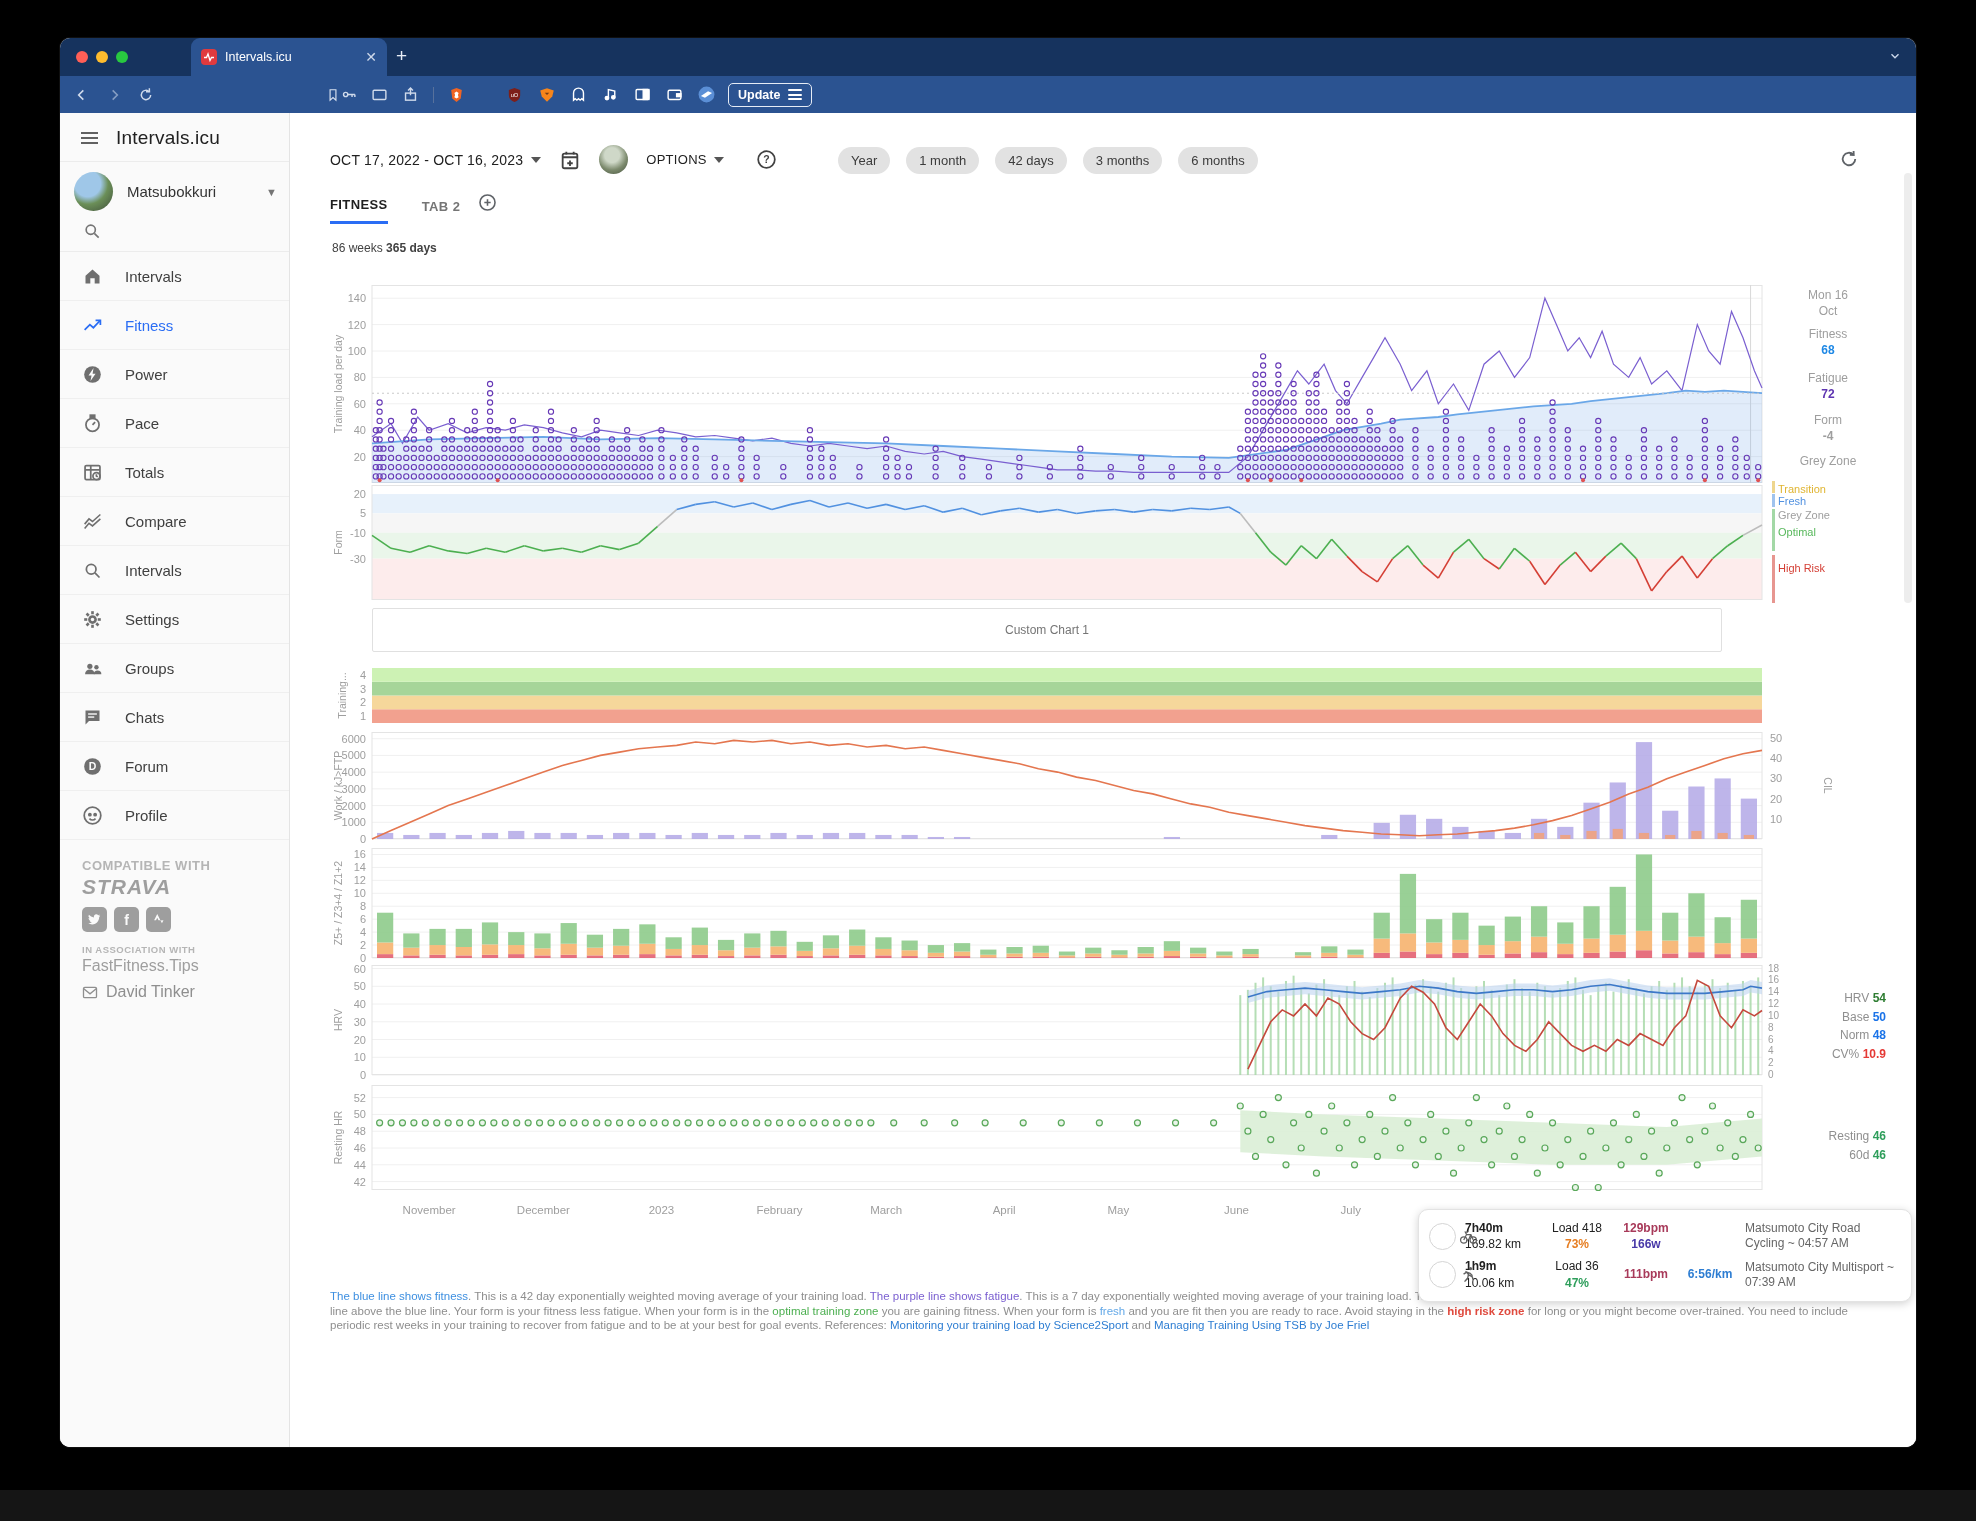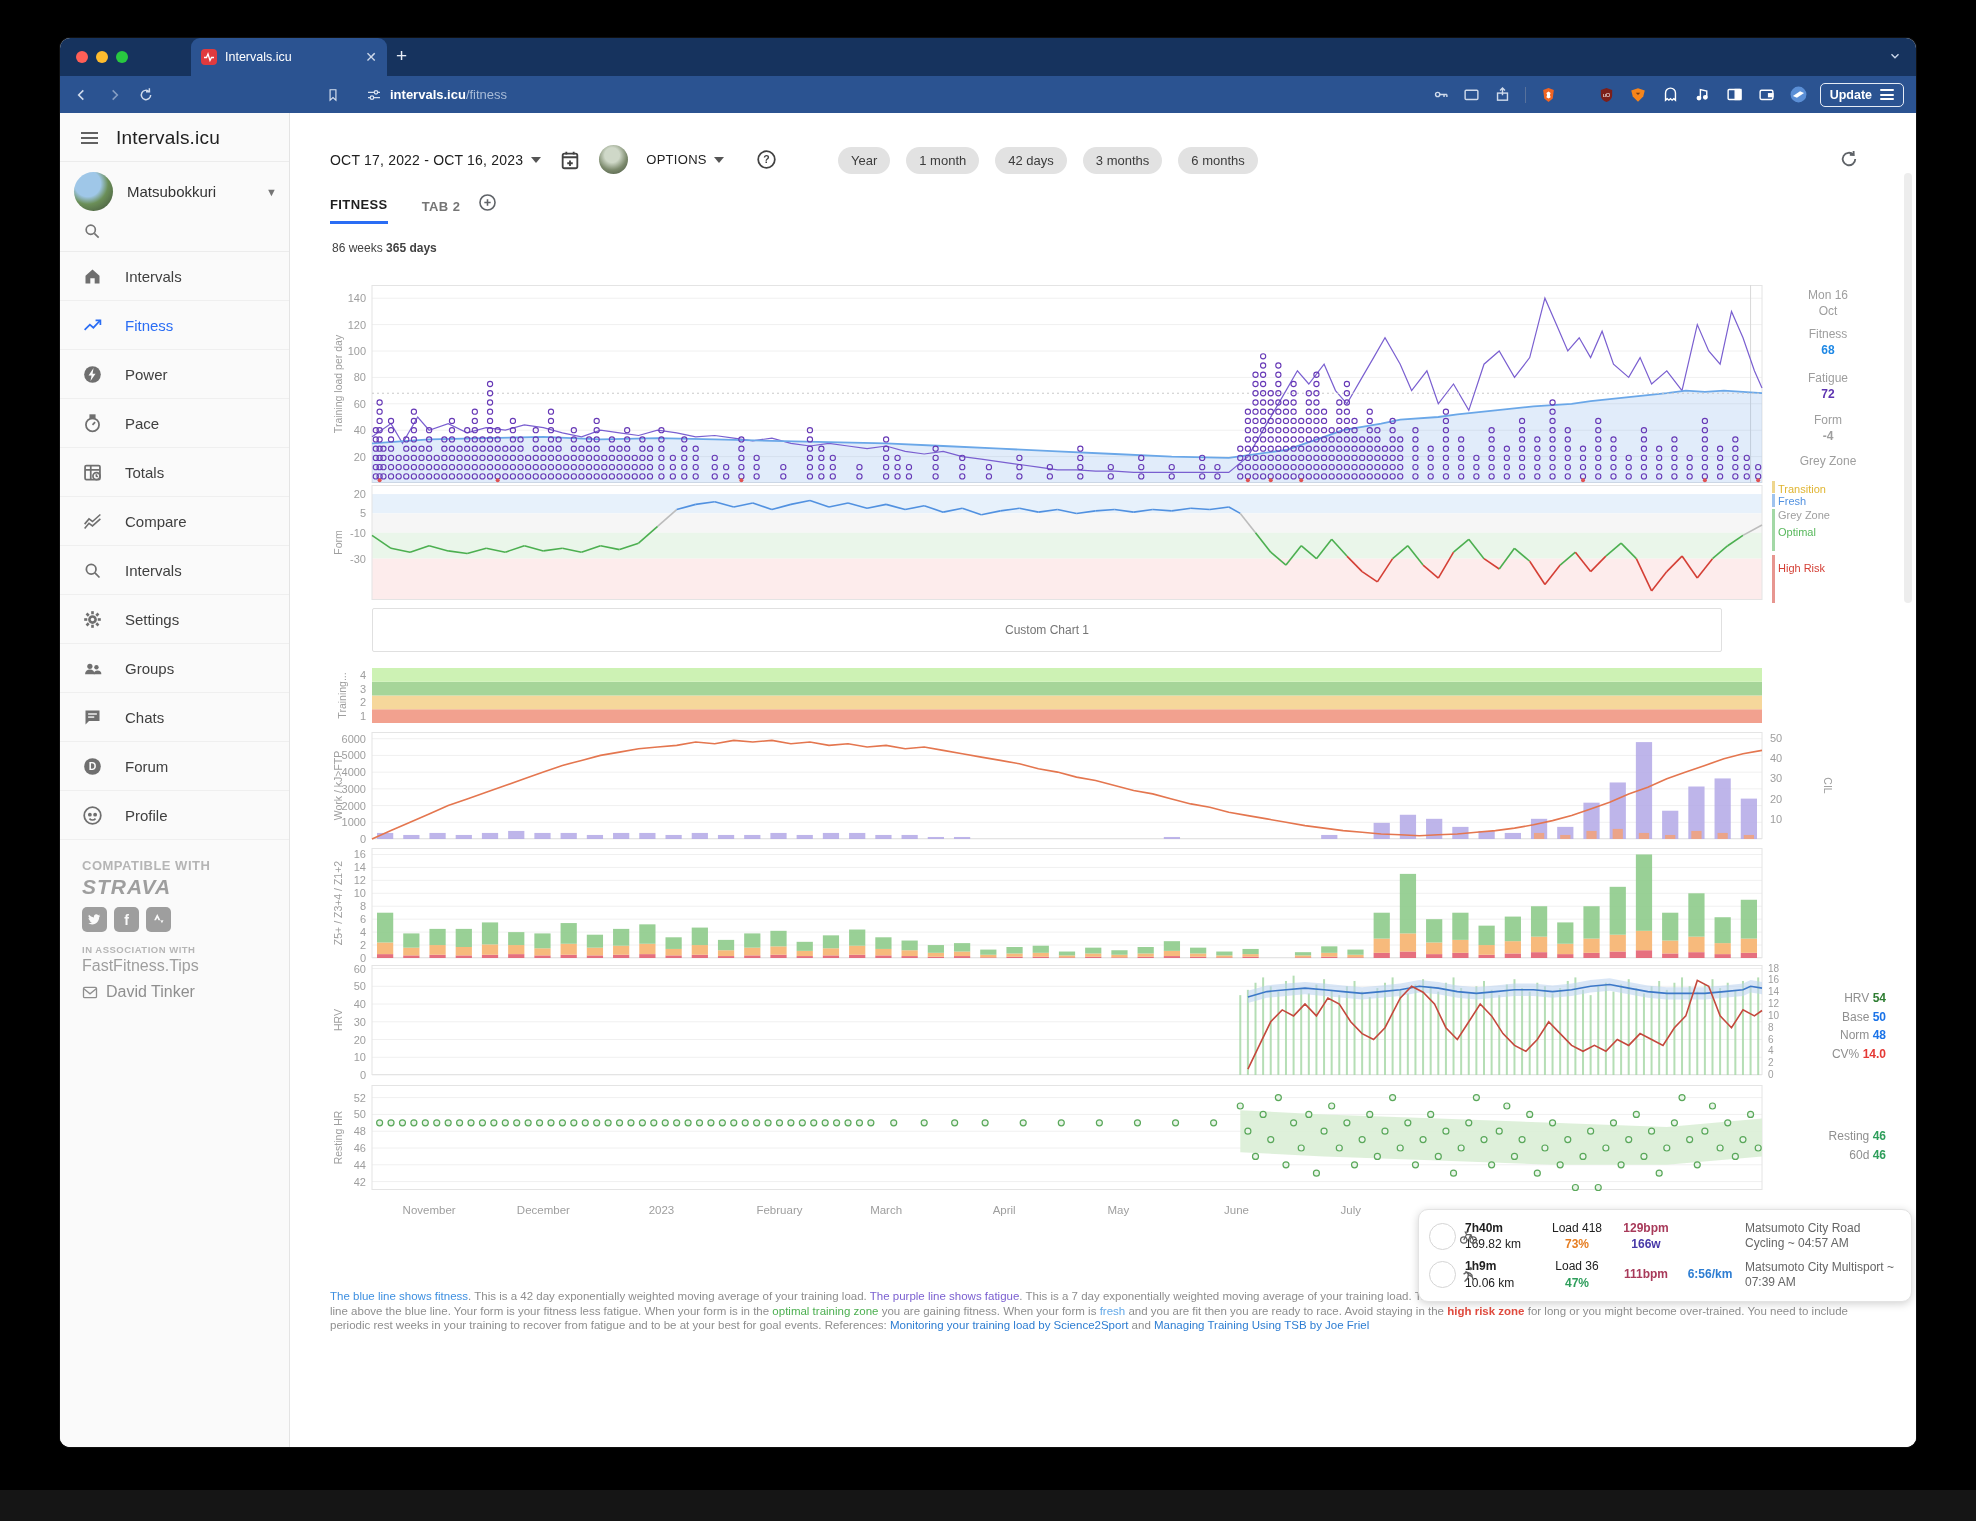--- a/index.html
+++ b/index.html
@@ -161,31 +161,20 @@
               <path d="M19 12a7 7 0 1 1-2.1-5"></path>
               <polyline points="17,2 17.2,7.2 12,7"></polyline>
             </svg>
           </span>
       </div>
       <span style="margin-left:172px">
           <svg class="icon" width="14" height="16" viewBox="0 0 24 24" fill="none" stroke="currentColor" stroke-width="2">
             <path d="M7 3h10v18l-5-4.5L7 21z"></path>
           </svg>
         </span>
-      <div class="urlfield" style="margin-left:26px">
-        <span>
-            <svg class="icon" width="16" height="16" viewBox="0 0 24 24" fill="none" stroke="currentColor" stroke-width="2">
-              <line x1="3" y1="8" x2="21" y2="8"></line>
-              <circle cx="15" cy="8" r="2.6" fill="#2b5391"></circle>
-              <line x1="3" y1="16" x2="21" y2="16"></line>
-              <circle cx="9" cy="16" r="2.6" fill="#2b5391"></circle>
-            </svg>
-          </span>
-        <span class="urltext"><b>intervals.icu</b><span class="path">/fitness</span></span>
-      </div>
       <div class="urlright">
         <span>
             <svg class="icon" width="17" height="17" viewBox="0 0 24 24" fill="none" stroke="currentColor" stroke-width="2">
               <circle cx="8" cy="12" r="3"></circle>
               <line x1="11" y1="12" x2="21" y2="12"></line>
               <line x1="17" y1="12" x2="17" y2="15.5"></line>
               <line x1="21" y1="12" x2="21" y2="15.5"></line>
             </svg>
           </span>
         <span>
@@ -1757,21 +1746,21 @@
               <div class="zone-item" style="top: 397px; color: rgb(158, 158, 158);">Grey Zone</div>
               <div class="zone-item" style="top: 414px; color: rgb(88, 184, 92);">Optimal</div>
               <div class="zone-bar" style="top: 396px; height: 42px; background: rgb(88, 184, 92); opacity: 0.55;"></div>
               <div class="zone-item" style="top: 450px; color: rgb(212, 63, 53);">High Risk</div>
               <div class="zone-bar" style="top: 442px; height: 48px; background: rgb(212, 63, 53); opacity: 0.55;"></div>
             </div>
           <div class="hrv-stats" style="top:876px" id="hrv-stats">
               <div>HRV <b style="color:#2e7d32">54</b></div>
               <div>Base <b style="color:#1a73e8">50</b></div>
               <div>Norm <b style="color:#1a73e8">48</b></div>
-              <div>CV% <b style="color:#e53935">14.0</b></div>
+              <div>CV% <b style="color:#e53935">10.9</b></div>
             </div>
           <div class="hrv-stats" style="top:1014px" id="resting-stats">
               <div>Resting <b style="color:#2e9e5b">46</b></div>
               <div>60d <b style="color:#2e9e5b">46</b></div>
             </div>
 
 
           <div class="tooltip" id="tooltip">
   <div class="tt-row">
     <span class="tt-ic">

